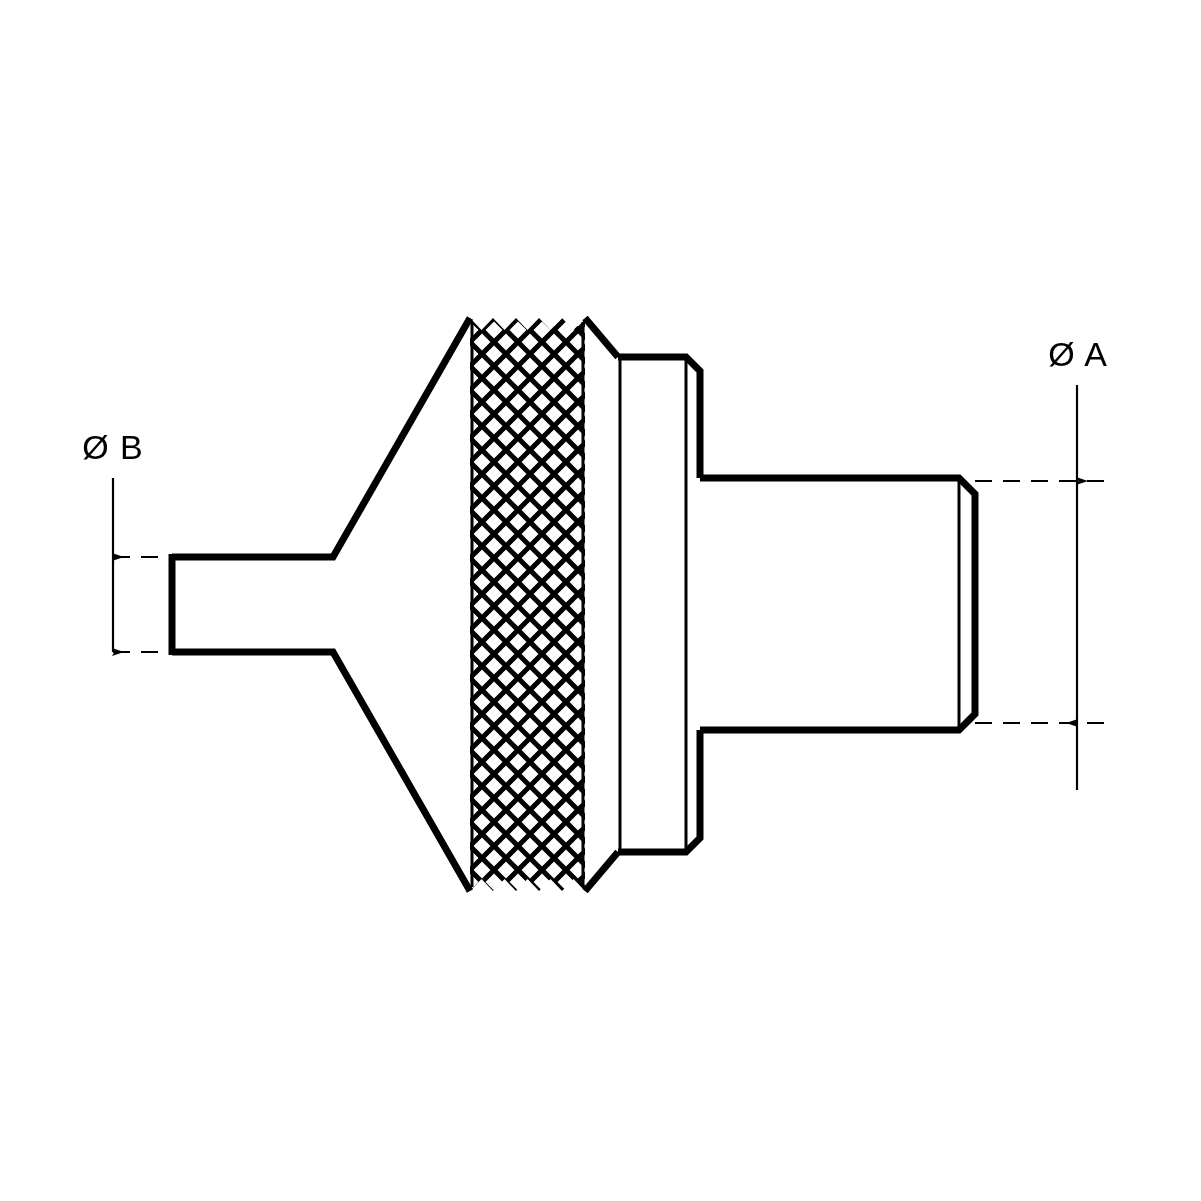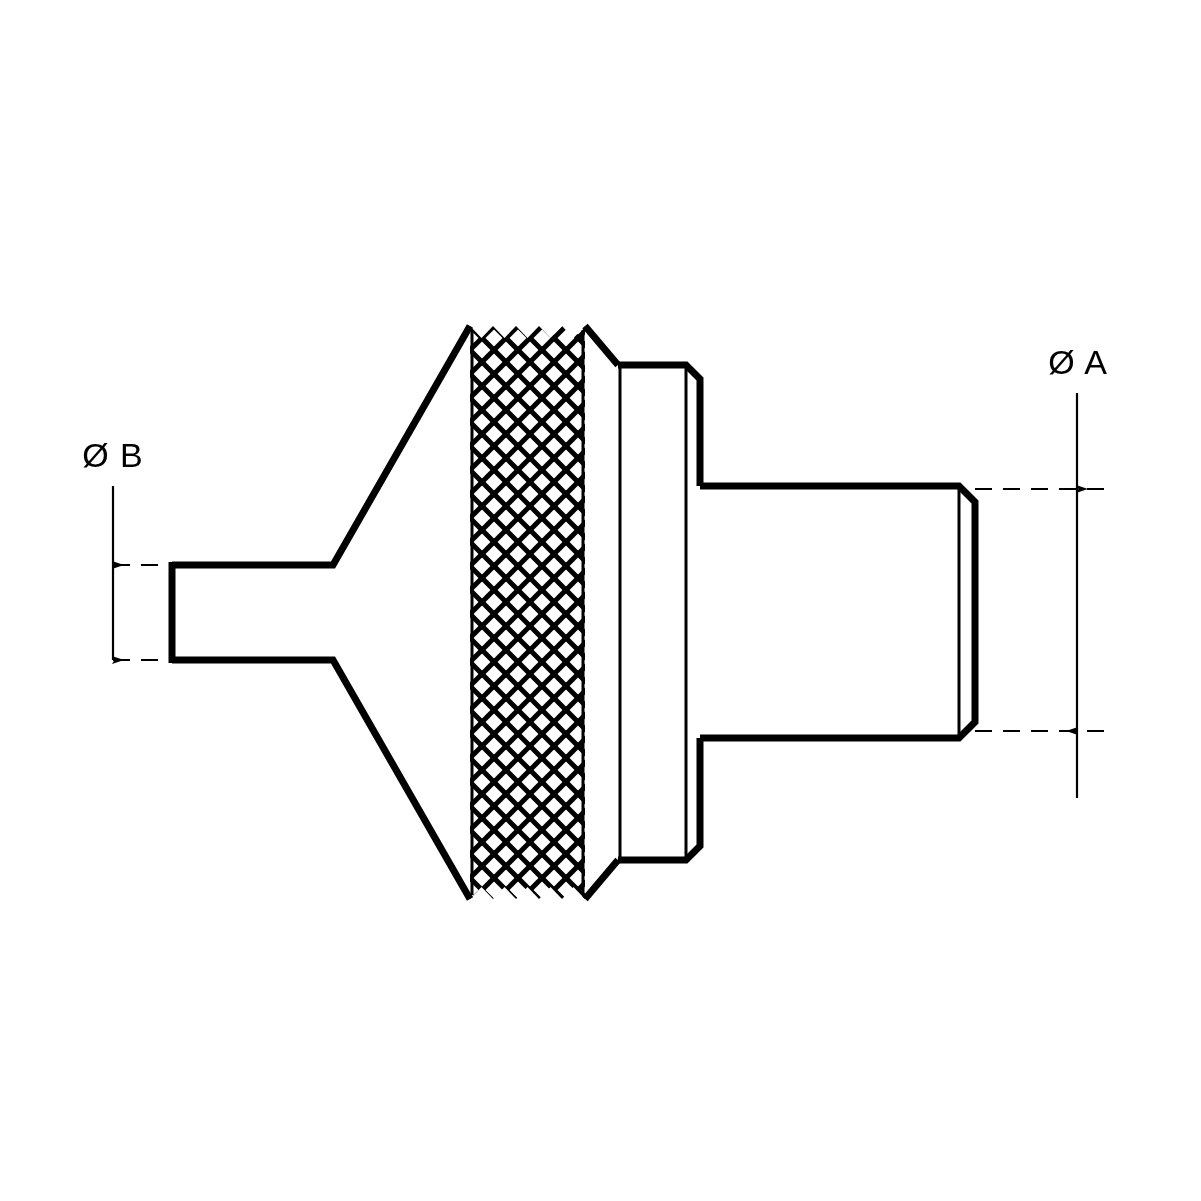--- a/index.html
+++ b/index.html
@@ -9,21 +9,20 @@
   }
   body {
     font-family: "Liberation Sans", sans-serif;
   }
   #drawing-root {
     position: relative;
     width: 1201px;
     height: 1036px;
     background: #ffffff;
     overflow: hidden;
-    margin-top: 8px;
   }
   #drawing-svg {
     display: block;
     width: 1201px;
     height: 1201px;
   }
   .dim-label {
     font-family: "Liberation Sans", sans-serif;
     font-size: 34px;
     fill: #000000;

